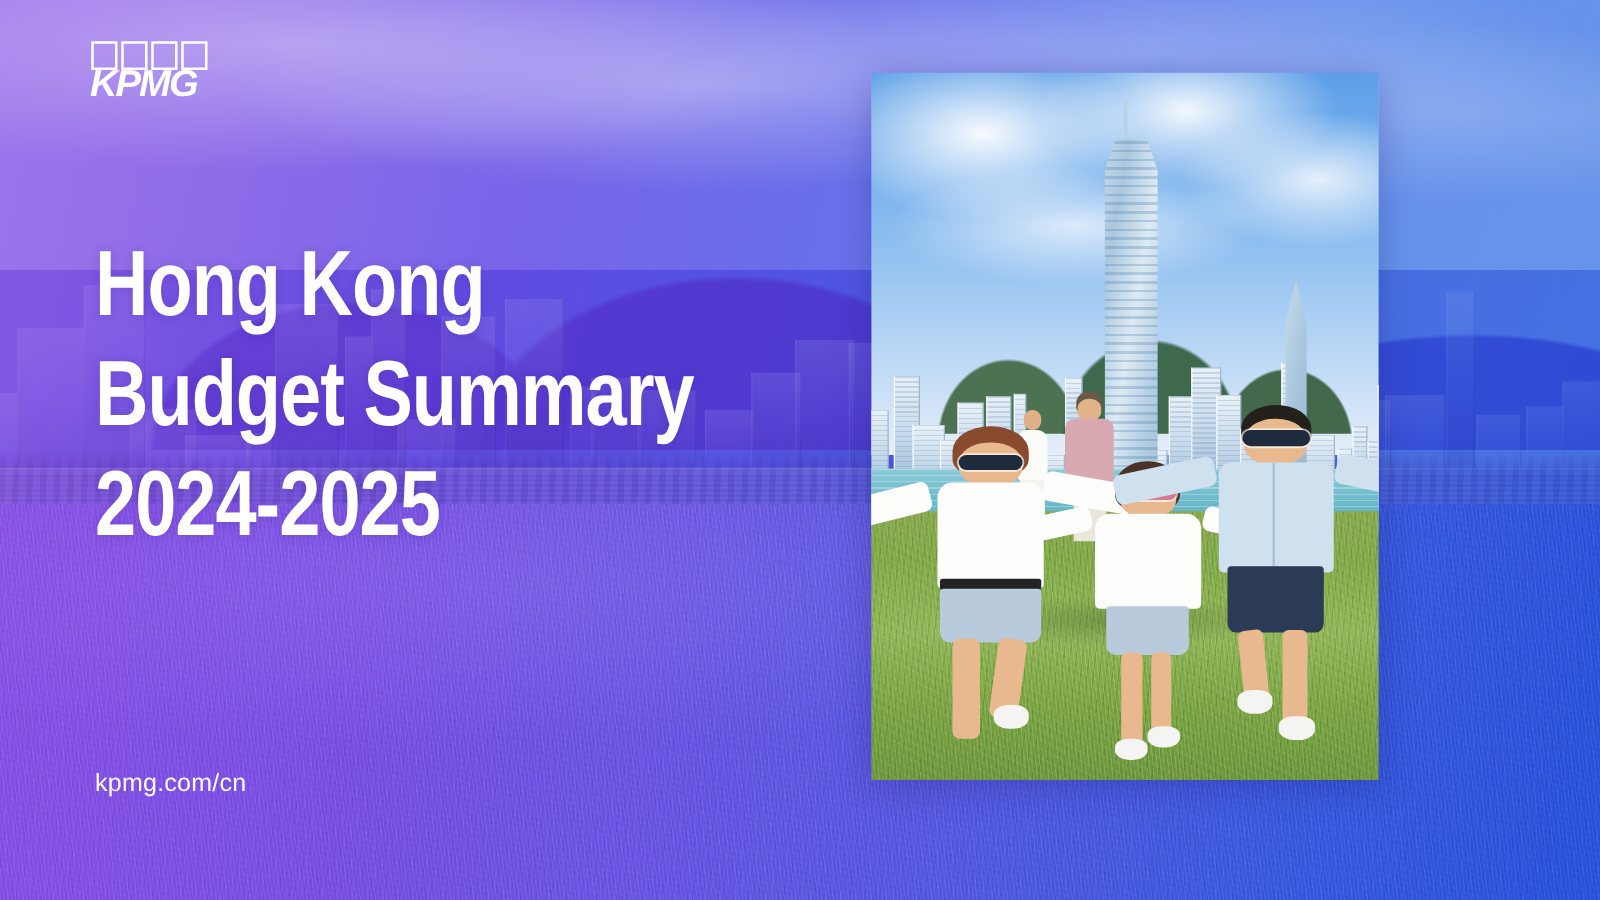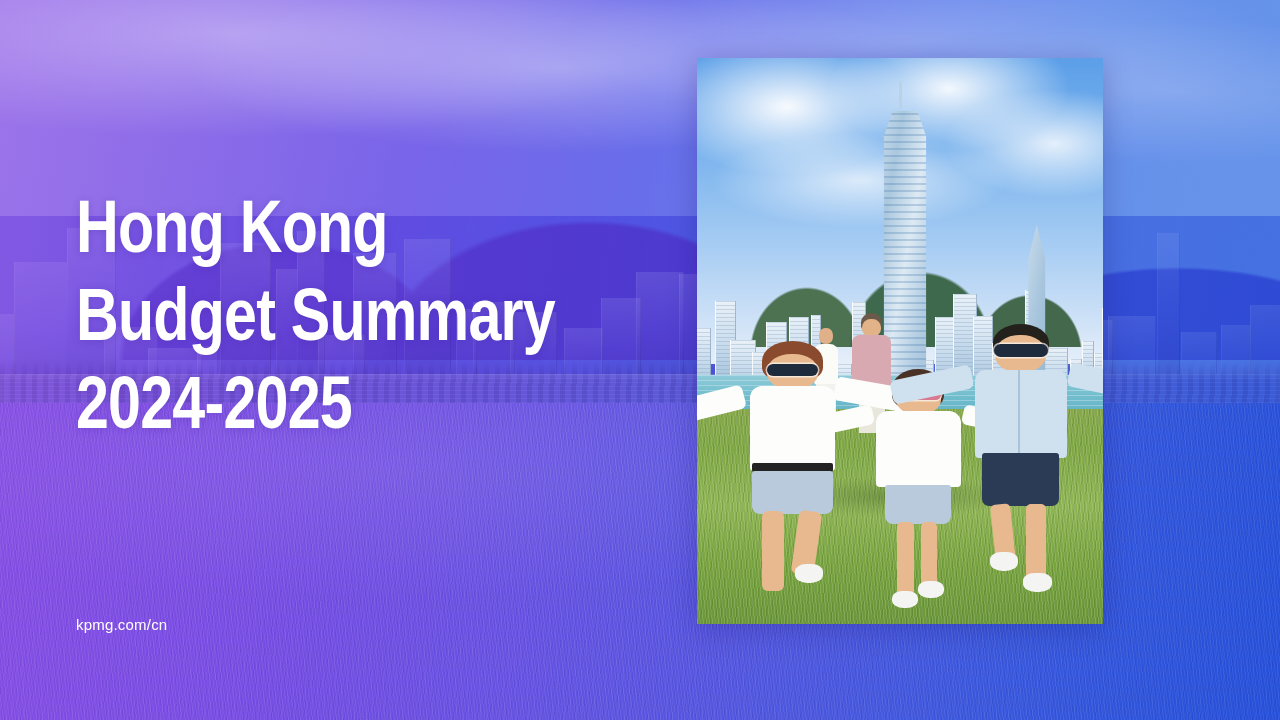--- a/index.html
+++ b/index.html
@@ -140,21 +140,21 @@
     transform-origin:left top;
     white-space:nowrap;
     text-shadow:0 1px 10px rgba(60,20,150,.22);
   }
   .headline .ln { display:block; }
 
   
   .url {
     position:absolute; left:76px; top:616px;
     color:#ffffff;
-    font-size:15px;
+    font-size:20px;
     font-weight:400;
     letter-spacing:.2px;
   }
 
   
   .photo {
     position:absolute; left:697px; top:58px;
     width:406px; height:566px;
     overflow:hidden;
     box-shadow:0 4px 26px rgba(25,10,90,.25);
@@ -324,20 +324,29 @@
         </div>
       <div class="tint"></div>
     </div>
 
     <div class="bg-water"></div>
     <div class="bg-trees"></div>
     <div class="bg-grass"></div>
     <div class="bg-wash"></div>
   </div>
 
+  <div class="logo">
+    <div class="squares" id="logo-squares">
+        <div class="sq"></div>
+        <div class="sq"></div>
+        <div class="sq"></div>
+        <div class="sq"></div>
+      </div>
+    <div class="wordmark">KPMG</div>
+  </div>
 
   <h1 class="headline">
     <span class="ln">Hong Kong</span>
     <span class="ln">Budget Summary</span>
     <span class="ln">2024-2025</span>
   </h1>
 
   <div class="url">kpmg.com/cn</div>
 
   <div class="photo">

